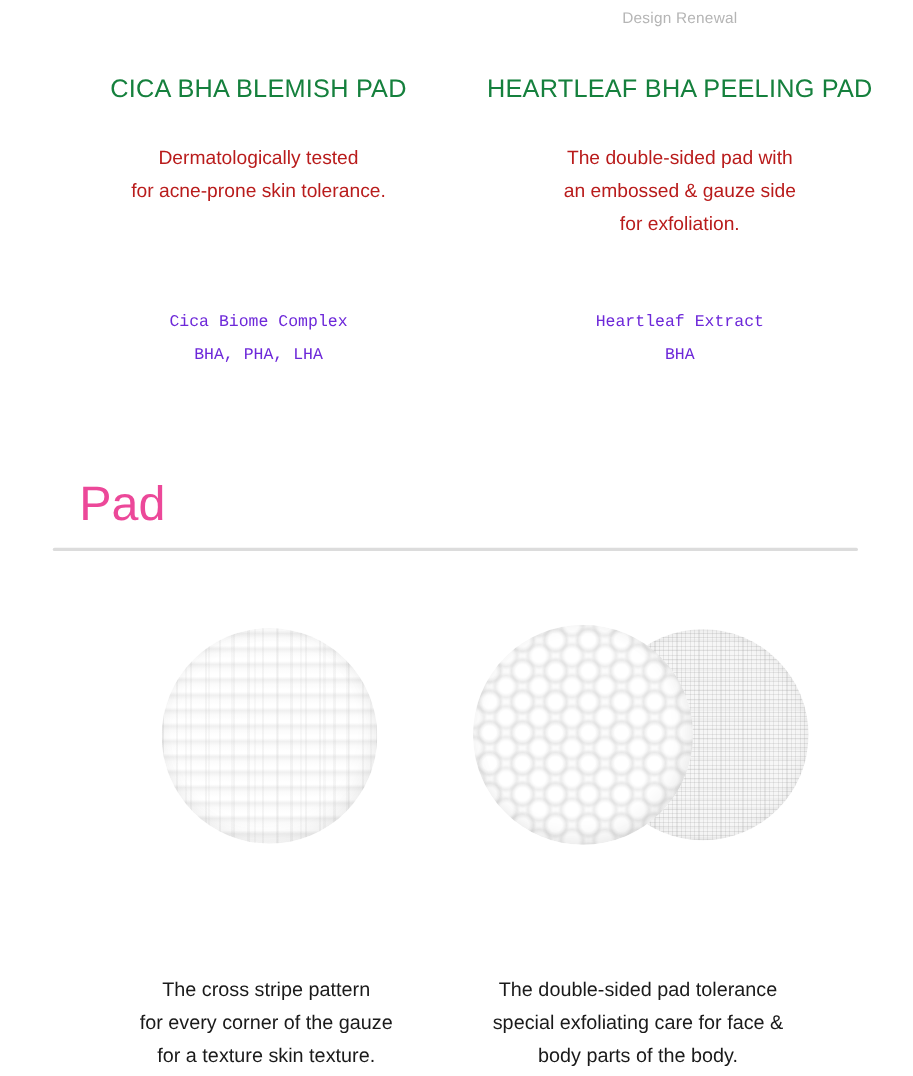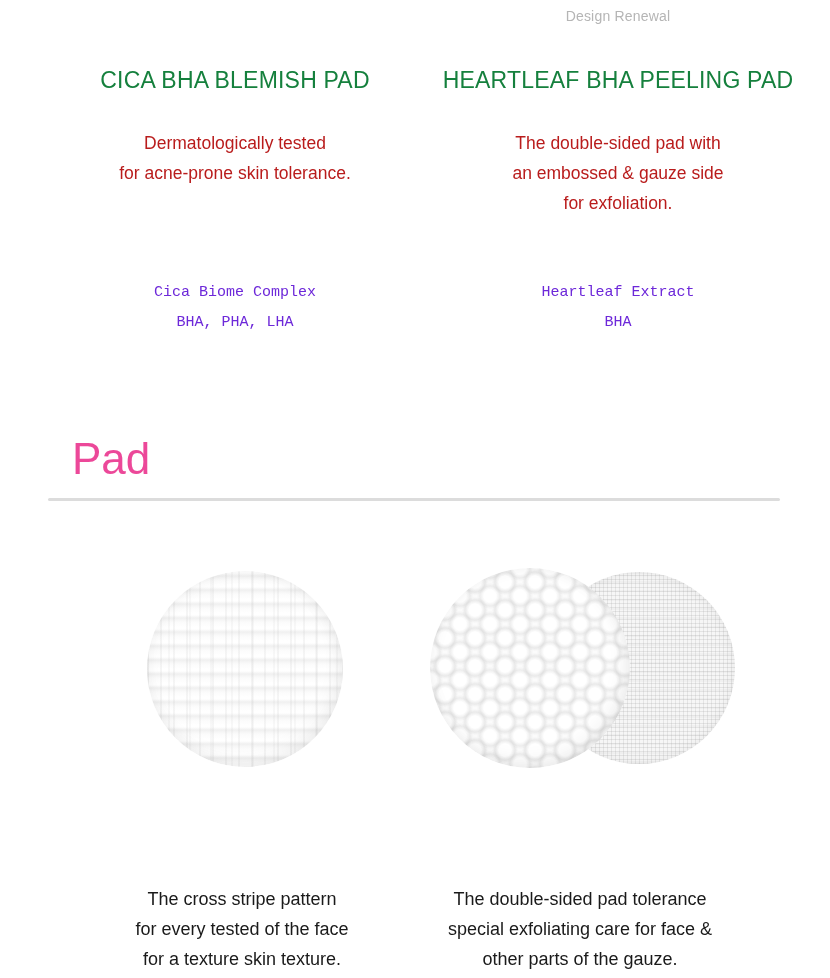--- a/index.html
+++ b/index.html
@@ -160,22 +160,22 @@
 
   <div class="pad-heading">Pad</div>
   <div class="divider"></div>
 
   <div class="pad-circle pad-cross-stripe"></div>
   <div class="pad-circle pad-gauze"></div>
   <div class="pad-circle pad-embossed"></div>
 
   <div class="pad-caption pad-caption-left">
     <div>The cross stripe pattern</div>
-    <div>for every tested of the face</div>
+    <div>for every corner of the gauze</div>
     <div>for a texture skin texture.</div>
   </div>
   <div class="pad-caption pad-caption-right">
     <div>The double-sided pad tolerance</div>
     <div>special exfoliating care for face &amp;</div>
-    <div>other parts of the gauze.</div>
+    <div>body parts of the body.</div>
   </div>
 
 </div>
 
 </body></html>

